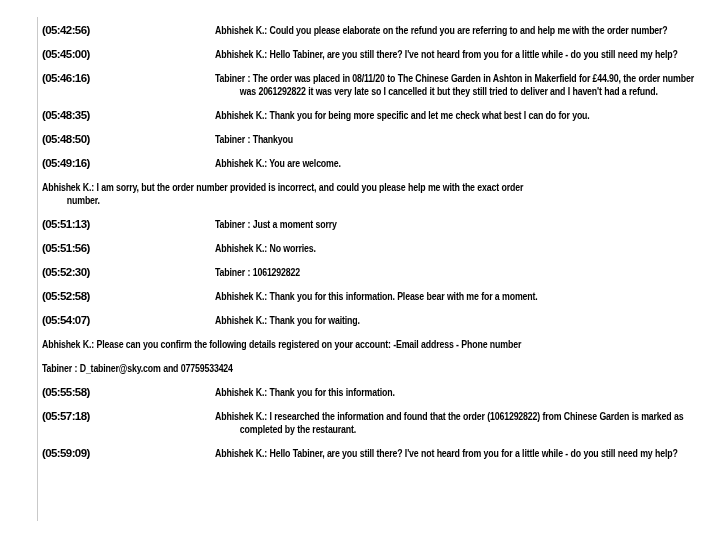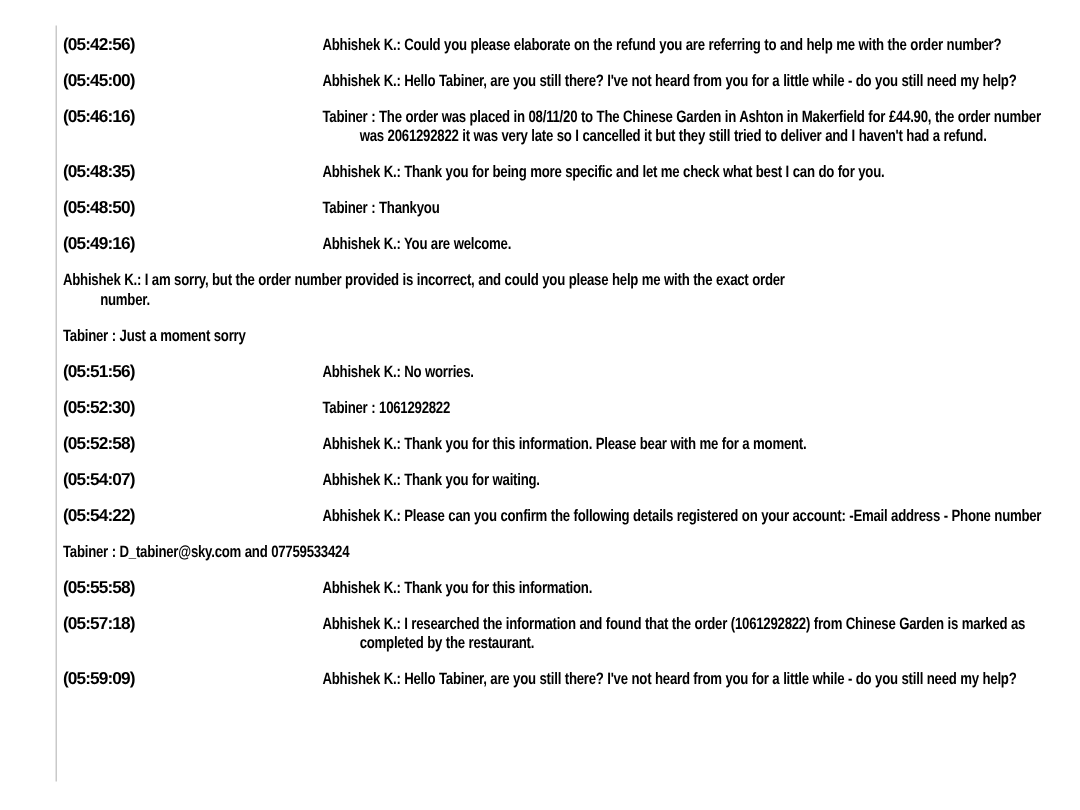--- a/index.html
+++ b/index.html
@@ -120,20 +120,21 @@
   </div>
 
   <div class="row">
     <div class="msg">
       <span class="sender">Abhishek K.:</span>
       <span class="text">I am sorry, but the order number provided is incorrect, and could you please help me with the exact order number.</span>
     </div>
   </div>
 
   <div class="row">
+    <div class="ts">(05:51:13)</div>
     <div class="msg">
       <span class="sender">Tabiner :</span>
       <span class="text">Just a moment sorry</span>
     </div>
   </div>
 
   <div class="row">
     <div class="ts">(05:51:56)</div>
     <div class="msg">
       <span class="sender">Abhishek K.:</span>
@@ -159,21 +160,20 @@
 
   <div class="row">
     <div class="ts">(05:54:07)</div>
     <div class="msg">
       <span class="sender">Abhishek K.:</span>
       <span class="text">Thank you for waiting.</span>
     </div>
   </div>
 
   <div class="row">
-    <div class="ts">(05:54:22)</div>
     <div class="msg">
       <span class="sender">Abhishek K.:</span>
       <span class="text">Please can you confirm the following details registered on your account: -Email address - Phone number</span>
     </div>
   </div>
 
   <div class="row">
     <div class="msg">
       <span class="sender">Tabiner :</span>
       <span class="text">D_tabiner@sky.com and 07759533424</span>

